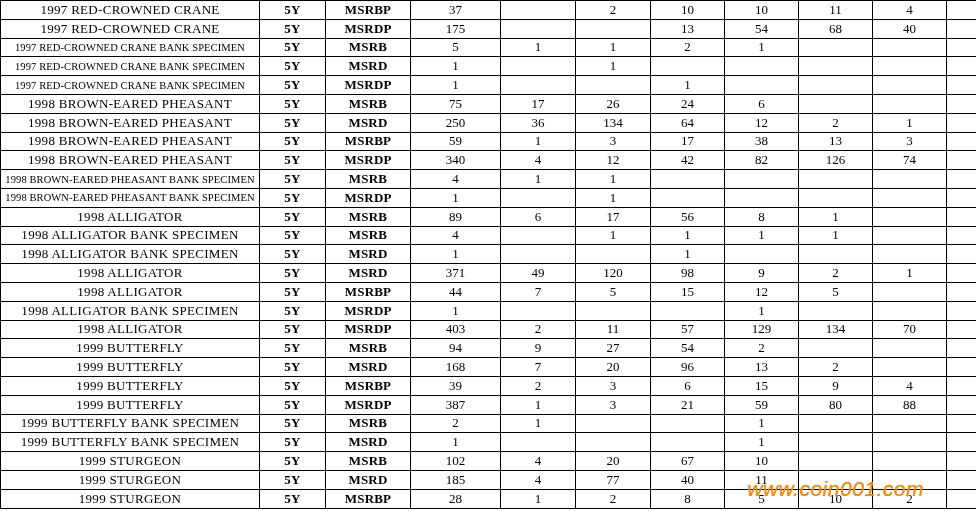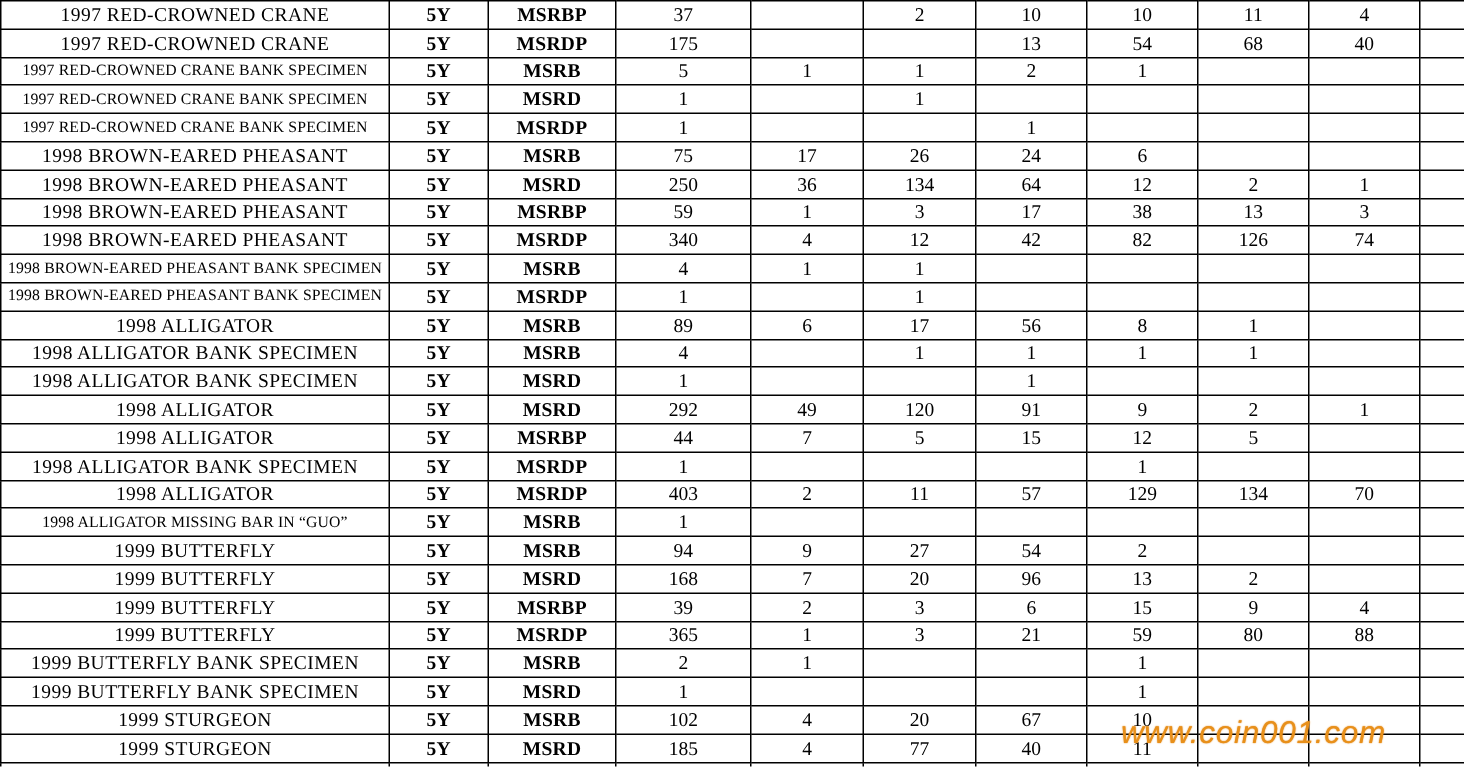--- a/index.html
+++ b/index.html
@@ -279,24 +279,24 @@
           <td class="num">1</td>
           <td class="num"></td>
           <td class="num"></td>
           <td class="num"></td>
           <td class="num"></td>
         </tr>
         <tr>
           <td class="name">1998 ALLIGATOR</td>
           <td class="code">5Y</td>
           <td class="code">MSRD</td>
-          <td class="num">292</td>
+          <td class="num">371</td>
           <td class="num">49</td>
           <td class="num">120</td>
-          <td class="num">91</td>
+          <td class="num">98</td>
           <td class="num">9</td>
           <td class="num">2</td>
           <td class="num">1</td>
           <td class="num"></td>
         </tr>
         <tr>
           <td class="name">1998 ALLIGATOR</td>
           <td class="code">5Y</td>
           <td class="code">MSRBP</td>
           <td class="num">44</td>
@@ -328,33 +328,20 @@
           <td class="num">403</td>
           <td class="num">2</td>
           <td class="num">11</td>
           <td class="num">57</td>
           <td class="num">129</td>
           <td class="num">134</td>
           <td class="num">70</td>
           <td class="num"></td>
         </tr>
         <tr>
-          <td class="name small">1998 ALLIGATOR MISSING BAR IN “GUO”</td>
-          <td class="code">5Y</td>
-          <td class="code">MSRB</td>
-          <td class="num">1</td>
-          <td class="num"></td>
-          <td class="num"></td>
-          <td class="num"></td>
-          <td class="num"></td>
-          <td class="num"></td>
-          <td class="num"></td>
-          <td class="num"></td>
-        </tr>
-        <tr>
           <td class="name">1999 BUTTERFLY</td>
           <td class="code">5Y</td>
           <td class="code">MSRB</td>
           <td class="num">94</td>
           <td class="num">9</td>
           <td class="num">27</td>
           <td class="num">54</td>
           <td class="num">2</td>
           <td class="num"></td>
           <td class="num"></td>
@@ -383,21 +370,21 @@
           <td class="num">6</td>
           <td class="num">15</td>
           <td class="num">9</td>
           <td class="num">4</td>
           <td class="num"></td>
         </tr>
         <tr>
           <td class="name">1999 BUTTERFLY</td>
           <td class="code">5Y</td>
           <td class="code">MSRDP</td>
-          <td class="num">365</td>
+          <td class="num">387</td>
           <td class="num">1</td>
           <td class="num">3</td>
           <td class="num">21</td>
           <td class="num">59</td>
           <td class="num">80</td>
           <td class="num">88</td>
           <td class="num"></td>
         </tr>
         <tr>
           <td class="name">1999 BUTTERFLY BANK SPECIMEN</td>

